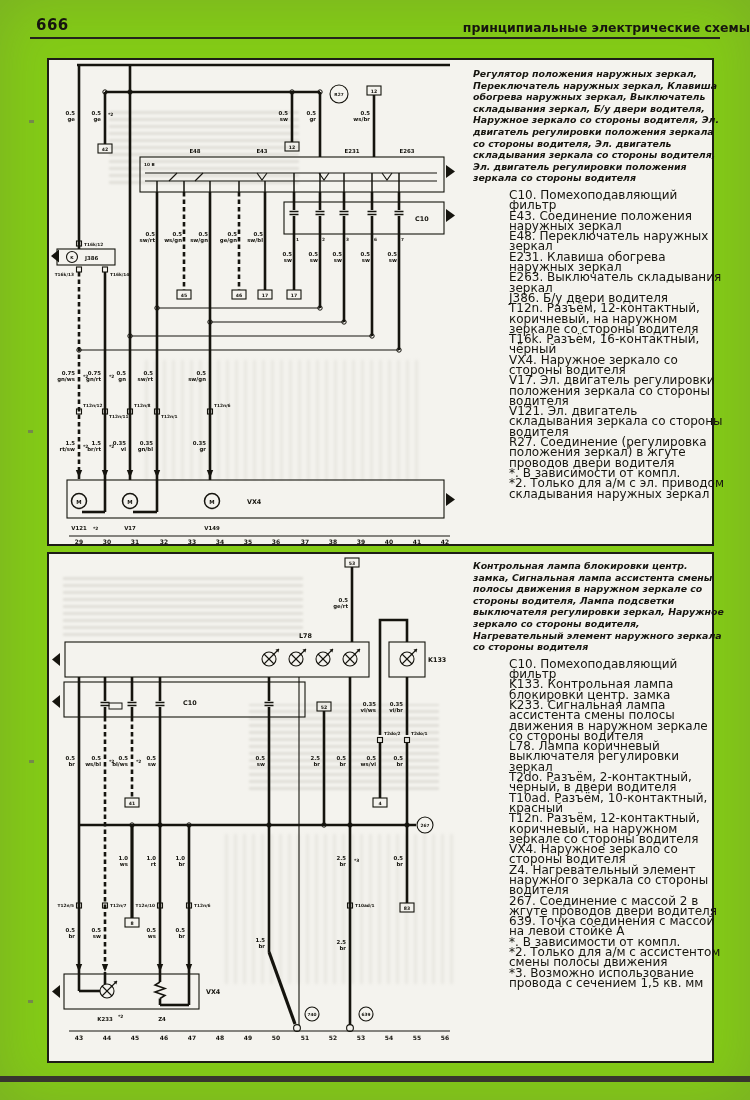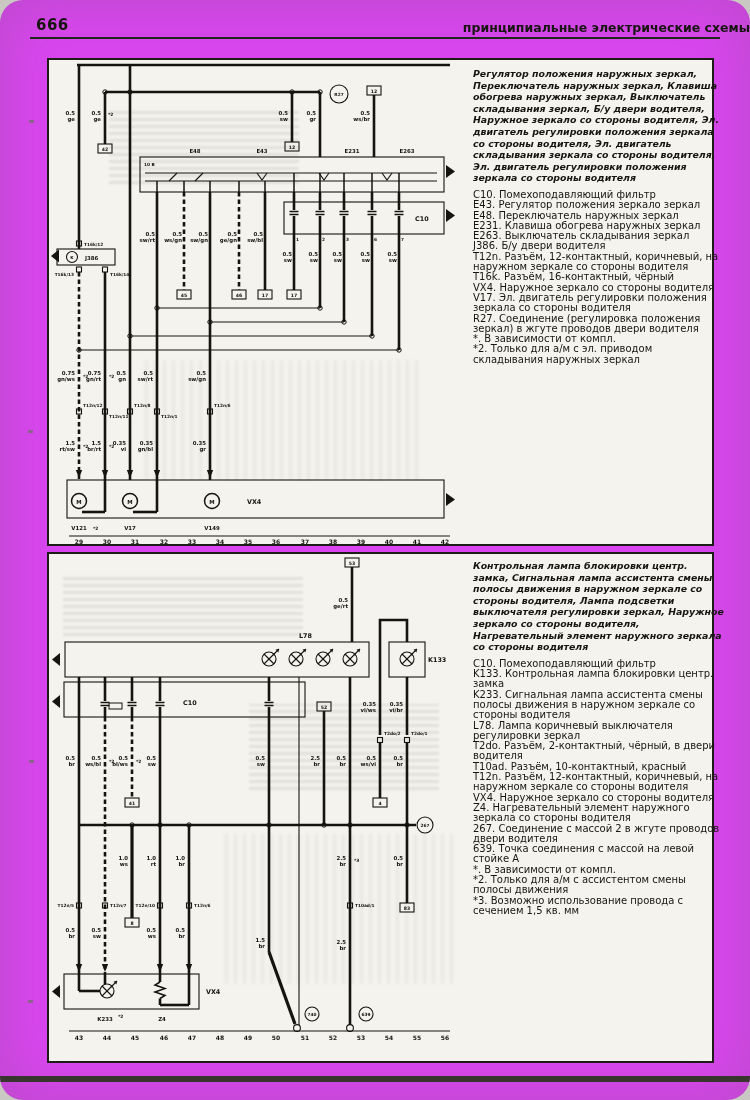--- a/index.html
+++ b/index.html
@@ -1,27 +1,27 @@
 <!DOCTYPE html>
 <html><head>
 <meta charset="utf-8">
 <style>
   html,body{margin:0;padding:0;background:#c9c8c3;}
-  .page{position:relative;width:750px;height:1100px;background:#d946ef;overflow:hidden;
+  .page{position:relative;width:750px;height:1100px;background:#84cc16;overflow:hidden;
         font-family:"DejaVu Sans",sans-serif;color:#16150f;
-        box-shadow:inset 0 0 60px rgba(90,88,80,.25);border-radius:23px;}
+        box-shadow:inset 0 0 60px rgba(90,88,80,.25);}
   .hdr-num{position:absolute;left:36px;top:16px;font-size:15px;font-weight:bold;letter-spacing:.5px;}
   .hdr-title{position:absolute;left:0;top:20px;width:750px;text-align:right;font-size:12.5px;font-weight:bold;}
   .hdr-rule{position:absolute;left:30px;top:37px;width:690px;height:0;border-bottom:2.5px solid #24231d;}
   .panel{position:absolute;left:47px;width:667px;border:2px solid #1d1c16;background:#f4f3ee;box-sizing:border-box;}
   .panel1{top:58px;height:488px;}
   .panel2{top:552px;height:511px;}
   .textcol{position:absolute;left:424px;top:6px;width:252px;}
   .dtitle{font-size:9.4px;line-height:11.6px;font-weight:bold;font-style:italic;margin:2px 0 6px 0;}
-  .legend div{font-size:10px;line-height:10.3px;font-weight:500;}
+  .legend div{font-size:12px;line-height:10.3px;font-weight:500;margin-left:36px;}
   svg.schem{position:absolute;left:0;top:0;}
   .ink line,.ink polyline,.ink rect,.ink circle,.ink path{stroke:#15140e;fill:none;}
   .w3{stroke-width:2.6px;} .w35{stroke-width:3.2px;} .w1{stroke-width:1.1px;} .w15{stroke-width:1.5px;}
   .dash{stroke-dasharray:4.5 3;}
   .white{stroke:#f4f3ee;stroke-width:1.6px;}
   .dot{fill:#15140e;stroke:none;}
   .bgfill{fill:#f4f3ee;}
   .blk{fill:#15140e;stroke:none;}
   text{fill:#15140e;stroke:none;font-family:"DejaVu Sans",sans-serif;font-weight:bold;}
   .lbl{font-size:5.4px;} .mk{font-size:4.4px;} .tiny{font-size:4.3px;} .bx{font-size:4.6px;text-anchor:middle;}
@@ -303,29 +303,30 @@
         <text class="sc" x="368" y="483.5">41</text>
           <text class="sc" x="396" y="483.5">42</text>
       </g>
     </svg>
 
     <div class="textcol">
       <div class="dtitle">Регулятор положения наружных зеркал, Переключатель наружных зеркал, Клавиша обогрева наружных зеркал, Выключатель складывания зеркал, Б/у двери водителя, Наружное зеркало со стороны водителя, Эл. двигатель регулировки положения зеркала со стороны водителя, Эл. двигатель складывания зеркала со стороны водителя, Эл. двигатель регулировки положения зеркала со стороны водителя</div>
       <div class="legend">
 
       <div>C10. Помехоподавляющий фильтр</div>
-          <div>E43. Регулятор положения зеркало зеркал</div>
+          <div>E43. Соединение положения наружных зеркал</div>
           <div>E48. Переключатель наружных зеркал</div>
           <div>E231. Клавиша обогрева наружных зеркал</div>
           <div>E263. Выключатель складывания зеркал</div>
           <div>J386. Б/у двери водителя</div>
           <div>T12n. Разъём, 12-контактный, коричневый, на наружном зеркале со стороны водителя</div>
           <div>T16k. Разъём, 16-контактный, чёрный</div>
           <div>VX4. Наружное зеркало со стороны водителя</div>
           <div>V17. Эл. двигатель регулировки положения зеркала со стороны водителя</div>
+          <div>V121. Эл. двигатель складывания зеркала со стороны водителя</div>
           <div>R27. Соединение (регулировка положения зеркал) в жгуте проводов двери водителя</div>
           <div>*. В зависимости от компл.</div>
           <div>*2. Только для а/м с эл. приводом складывания наружных зеркал</div>
         </div>
     </div>
   </div>
 
   <div class="panel panel2">
     <div class="smudge" style="left:14px;top:20px;width:240px;height:66px;"></div>
     <div class="smudge" style="left:200px;top:150px;width:190px;height:90px;"></div>

